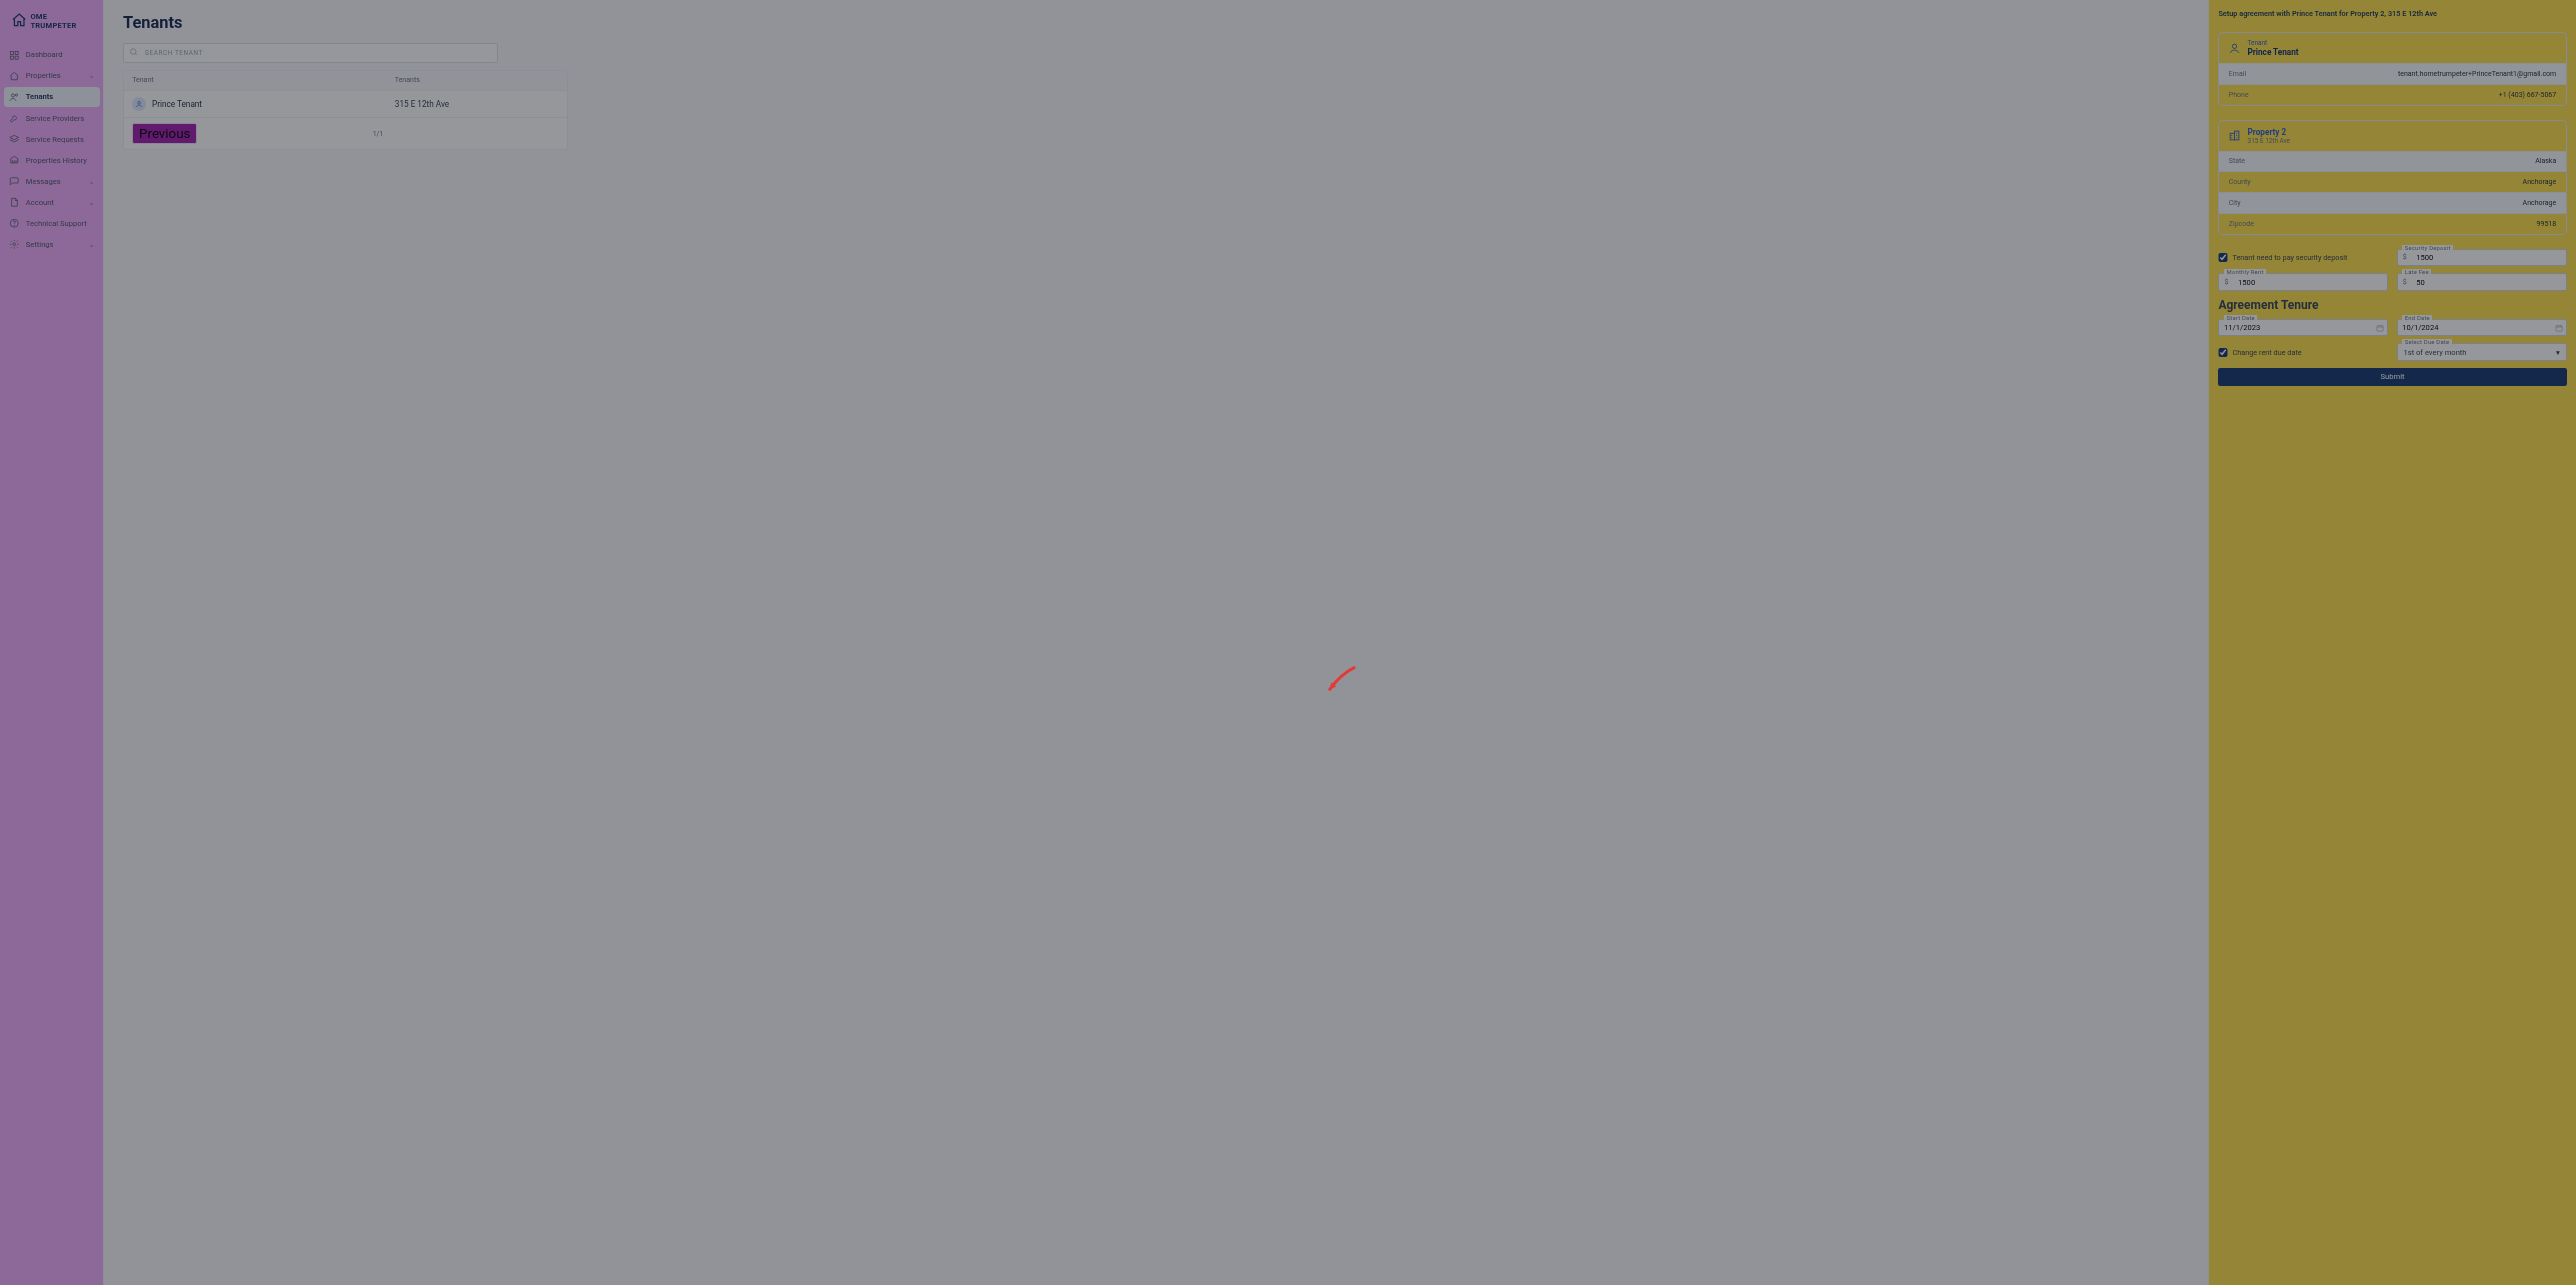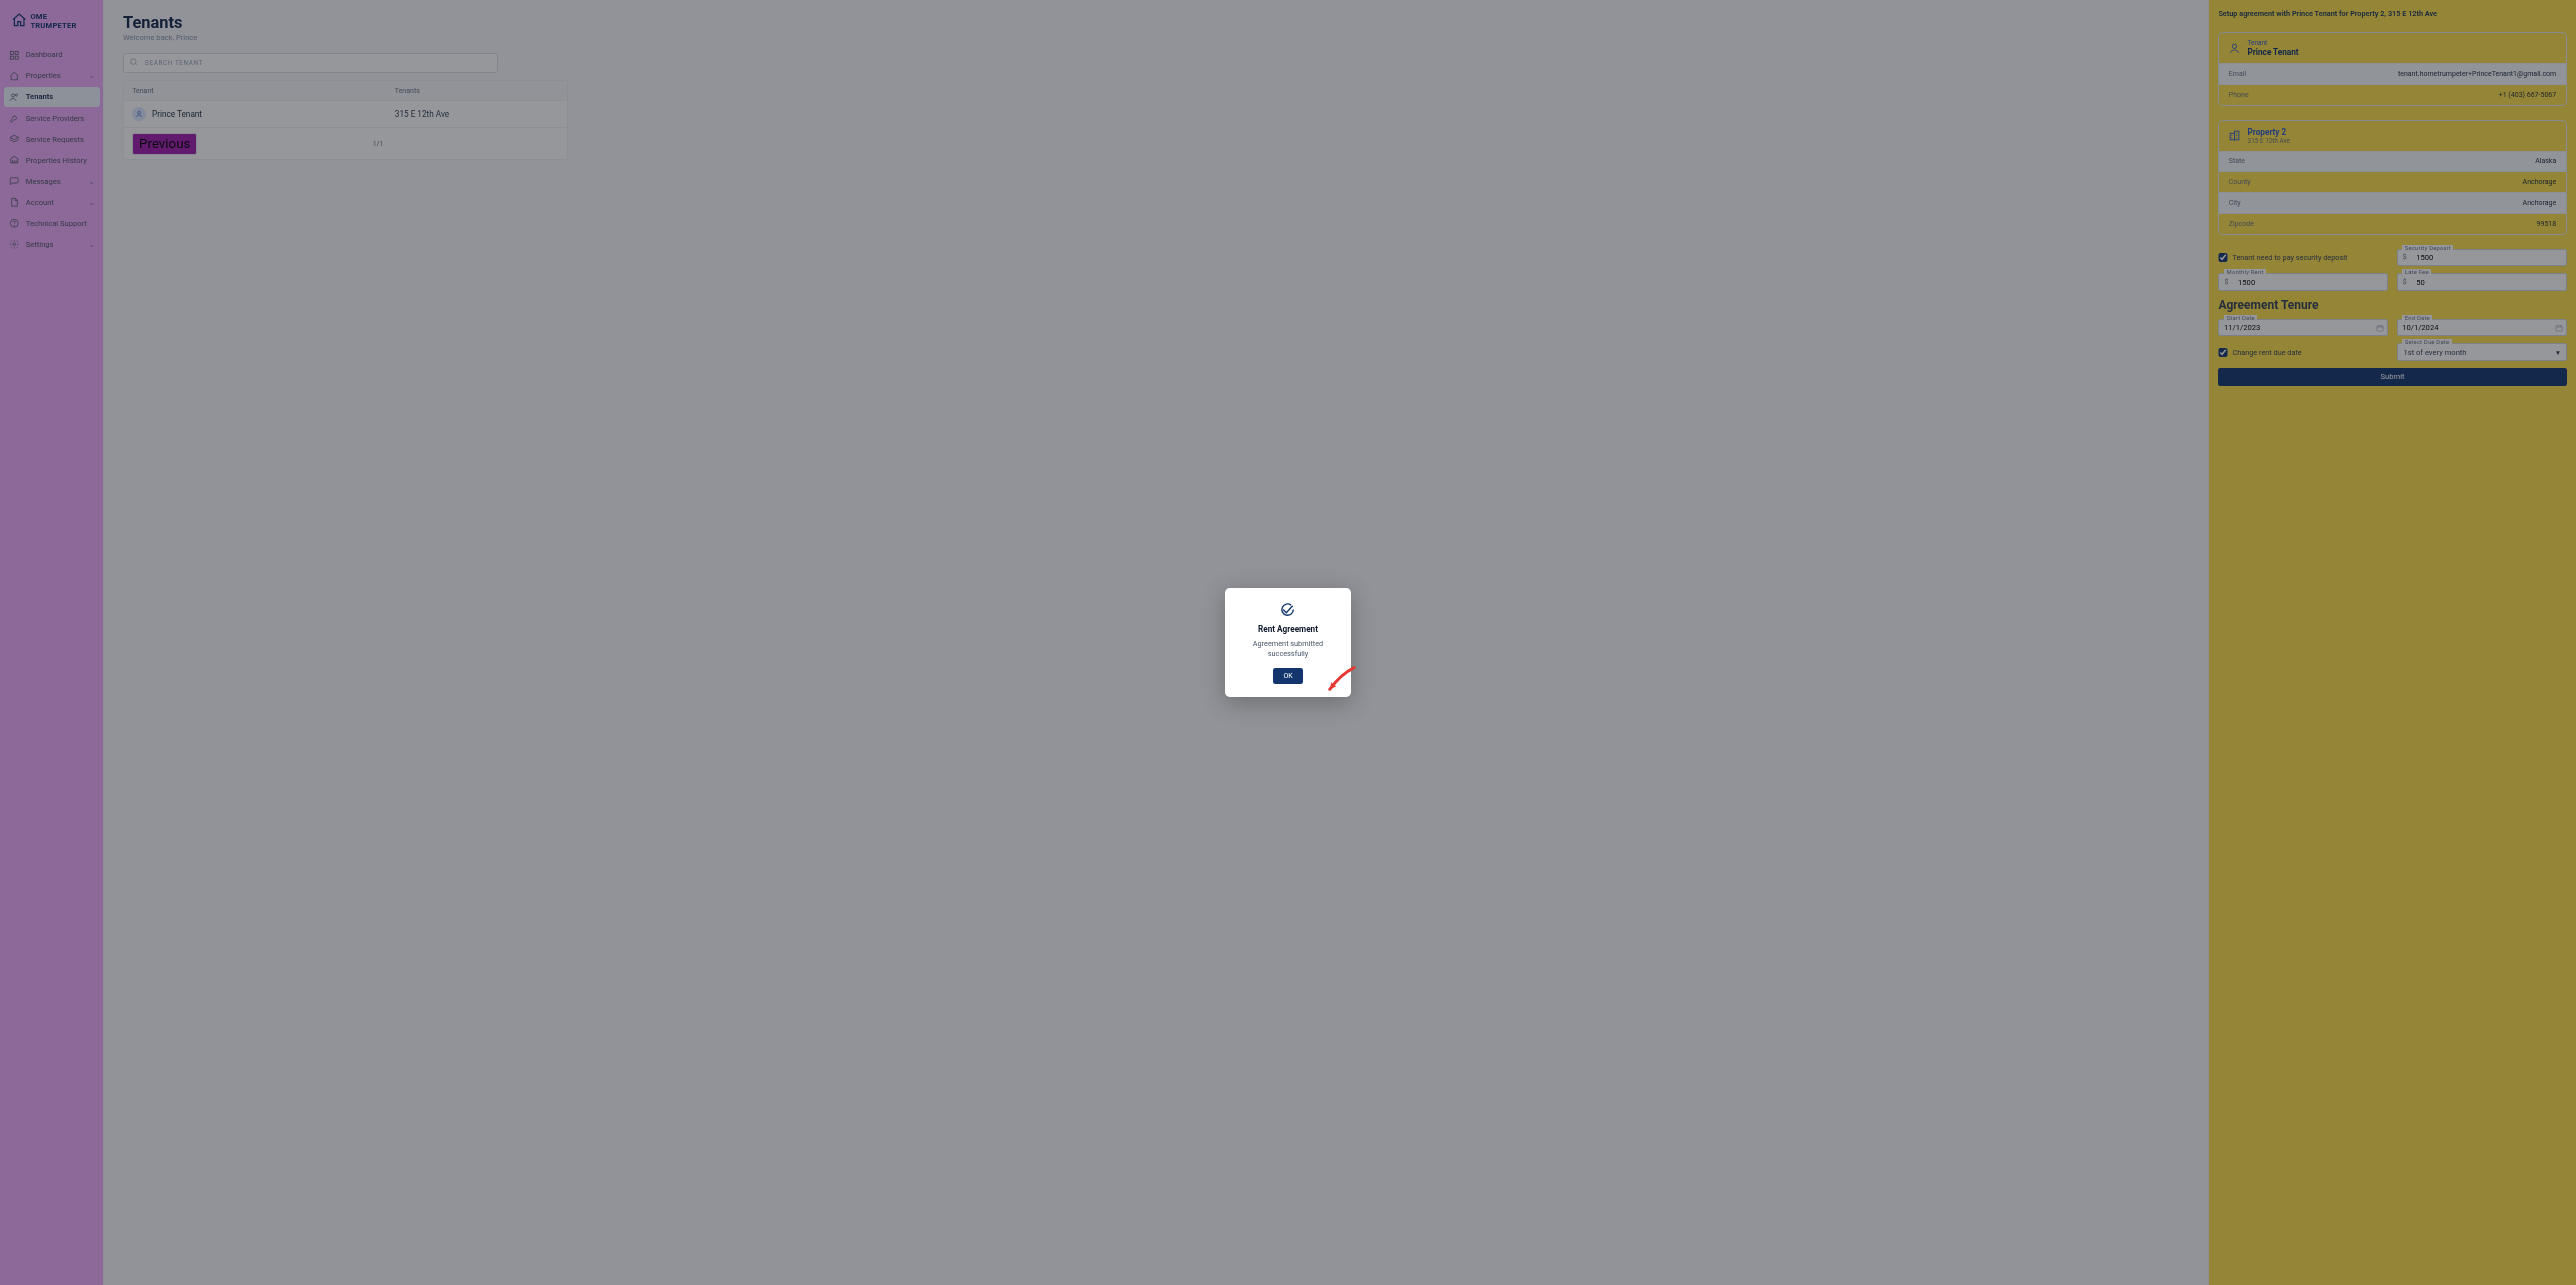--- a/index.html
+++ b/index.html
@@ -165,21 +165,20 @@
             <path d="M12 2v3M12 19v3M4.2 4.2l2.1 2.1M17.7 17.7l2.1 2.1M2 12h3M19 12h3M4.2 19.8l2.1-2.1M17.7 6.3l2.1-2.1"></path>
           </svg>
           <span>Settings</span>
           <span class="chev">⌄</span>
         </div>
       </nav>
   </aside>
 
   <main class="main">
     <h1>Tenants</h1>
-    <div class="welcome">Welcome back, Prince</div>
 
     <div class="search">
       <span class="sicon">
         <svg width="9.4" height="9.4" viewBox="0 0 24 24" stroke="#6b7280" fill="none" stroke-width="2">
             <circle cx="11" cy="11" r="7"></circle>
             <path d="m20 20-3.5-3.5"></path>
           </svg>
       </span>
       <input type="text" placeholder="Search Tenant" style="">
     </div>
@@ -332,31 +331,20 @@
           <span>▾</span>
         </div>
       </div>
 
       <button class="submit span-full">Submit</button>
     </div>
   </aside>
 </div>
 
 <div class="overlay">
-  <div class="modal">
-    <span class="icon">
-      <svg viewBox="0 0 24 24">
-          <path d="M20 6 10 17l-5-5"></path>
-          <path d="M21 12a9 9 0 1 1-3.5-7.1"></path>
-        </svg>
-    </span>
-    <h3>Rent Agreement</h3>
-    <p>Agreement submitted successfully</p>
-    <button class="ok">OK</button>
-  </div>
   <div class="arrow">
     <svg viewBox="0 0 70 40">
         <path d="M65 5 Q 40 10 15 30"></path>
         <path class="head" d="M15 30 l12 -2 -6 -9 z"></path>
       </svg>
   </div>
 </div>
 
 
 </body></html>

